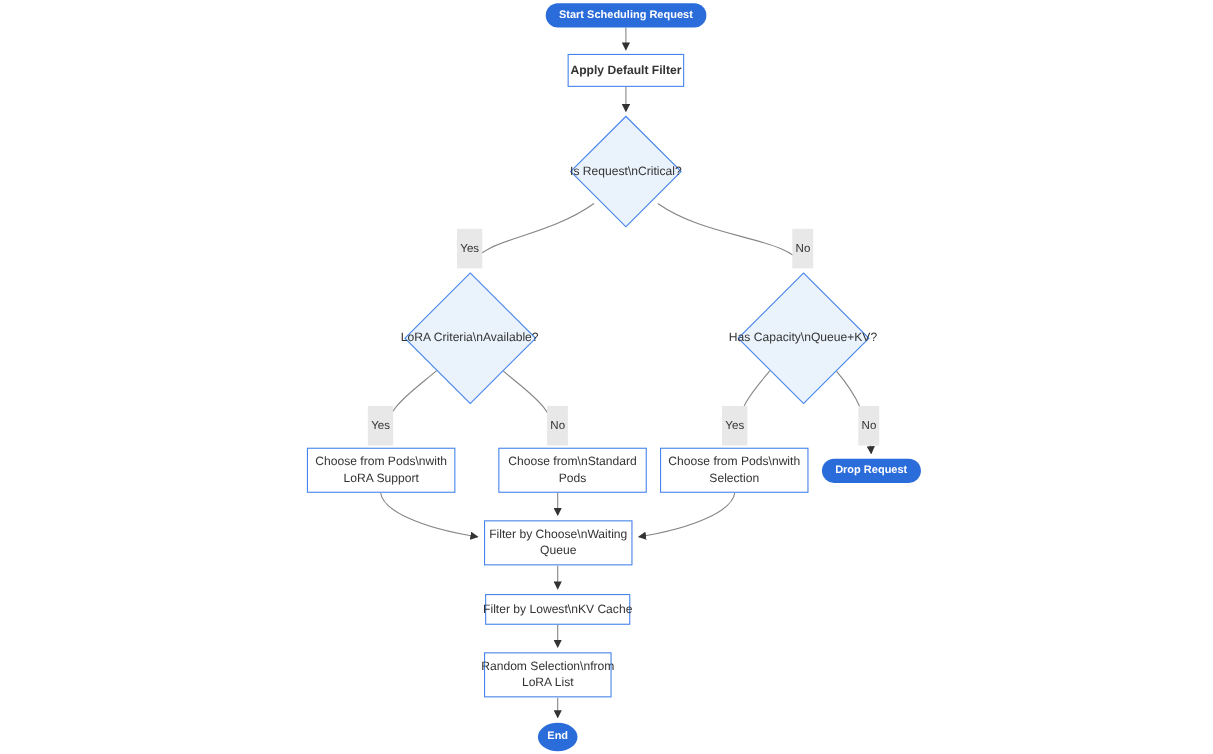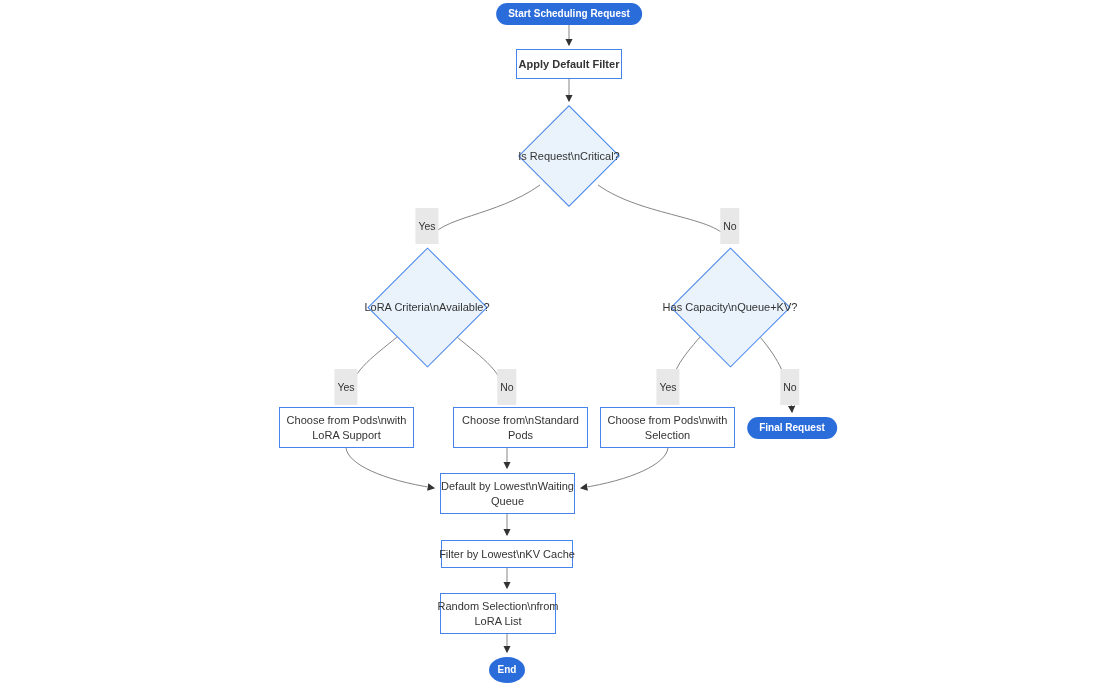--- a/index.html
+++ b/index.html
@@ -178,25 +178,25 @@
     <span>Choose from\nStandard</span>
     <span>Pods</span>
   </div>
 
   <div id="n-choose-cap" class="node rect">
     <span>Choose from Pods\nwith</span>
     <span>Selection</span>
   </div>
 
   <div id="n-drop" class="node pill">
-    <span>Final Request</span>
+    <span>Drop Request</span>
   </div>
 
   <div id="n-filter-queue" class="node rect">
-    <span>Default by Lowest\nWaiting</span>
+    <span>Filter by Choose\nWaiting</span>
     <span>Queue</span>
   </div>
 
   <div id="n-filter-kv" class="node rect">
     <span>Filter by Lowest\nKV Cache</span>
   </div>
 
   <div id="n-random" class="node rect">
     <span>Random Selection\nfrom</span>
     <span>LoRA List</span>

